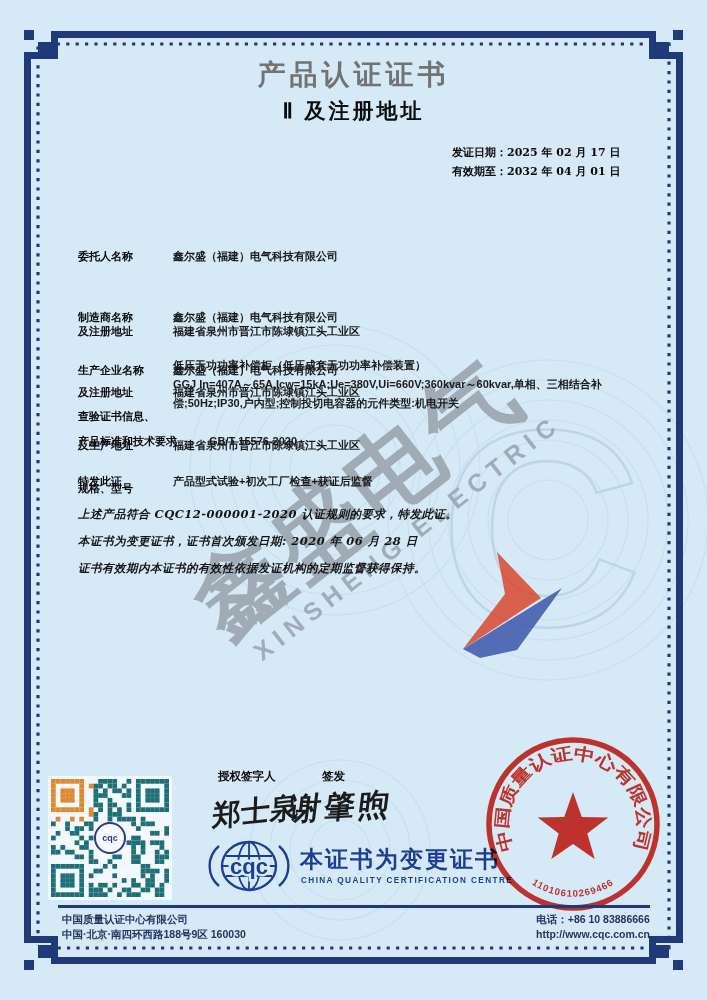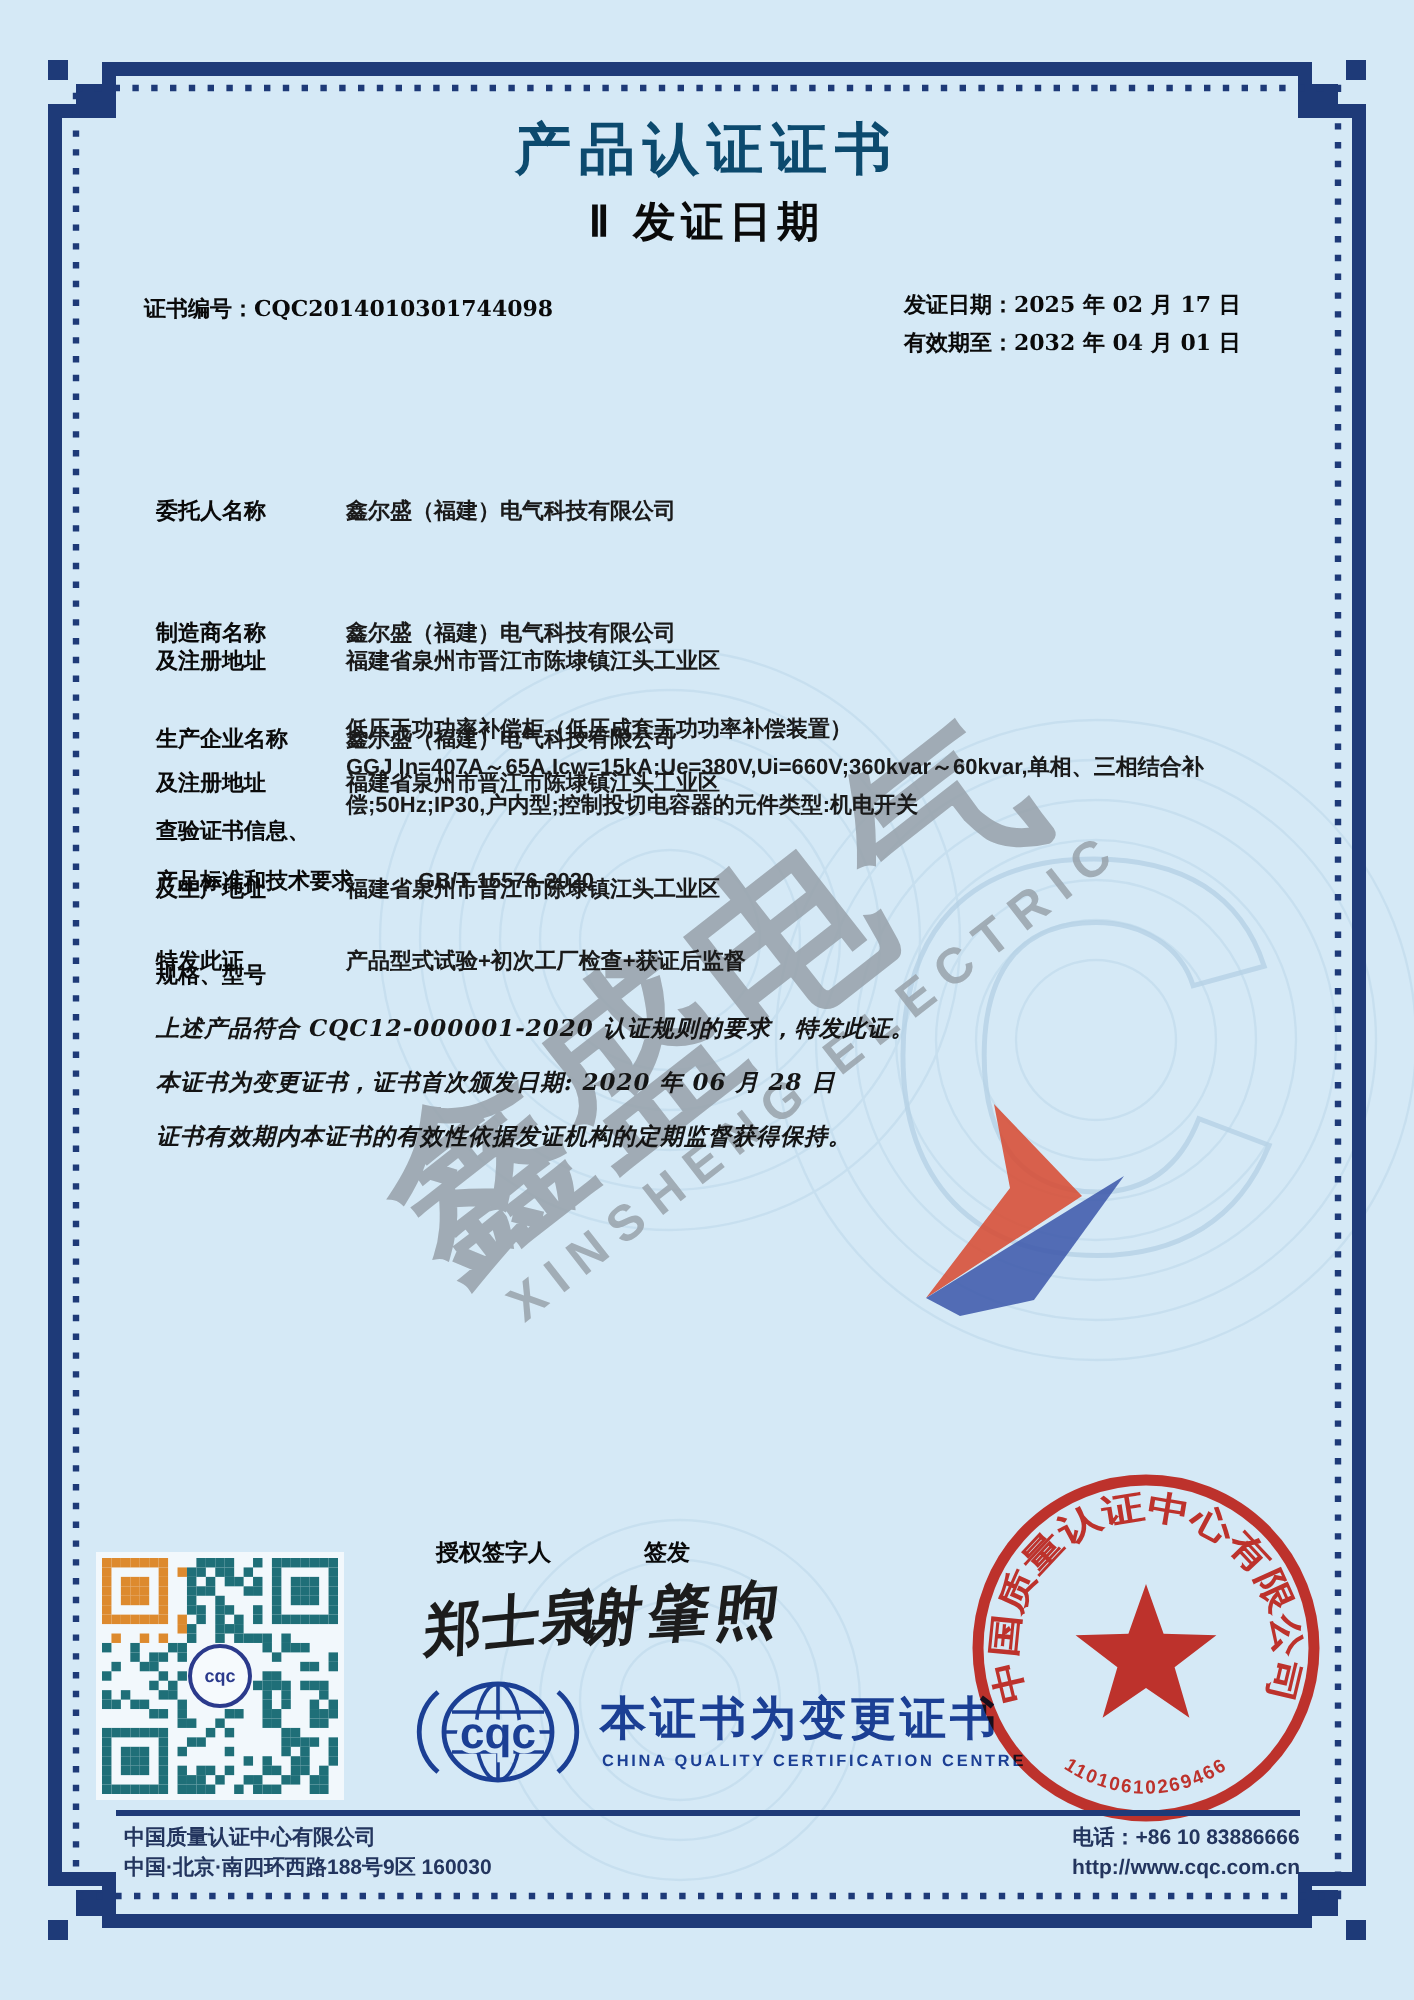--- a/index.html
+++ b/index.html
@@ -2,21 +2,21 @@
 <html><head>
 <meta charset="utf-8">
 <style>
   html,body{margin:0;padding:0;}
   body{font-family:"Liberation Sans",sans-serif;}
   .page{position:relative;width:707px;height:1000px;background:#d5e9f6;overflow:hidden;}
   .abs{position:absolute;}
   .frame-svg{position:absolute;left:0;top:0;width:707px;height:1000px;pointer-events:none;}
   .wm-svg{position:absolute;left:0;top:0;width:707px;height:1000px;pointer-events:none;}
 
-  .title{position:absolute;left:0;top:56px;width:100%;text-align:center;font-size:28px;font-weight:bold;letter-spacing:4px;color:#0c4a6e;}
+  .title{position:absolute;left:0;top:56px;width:100%;text-align:center;font-size:28px;font-weight:bold;letter-spacing:4px;color:#737373;}
   .subtitle{position:absolute;left:0;top:97px;width:100%;text-align:center;font-size:21px;font-weight:bold;letter-spacing:3px;color:#0a0a0a;}
 
   .meta{font-family:"DejaVu Serif",serif;font-weight:bold;font-size:11px;color:#0a0a0a;}
   .meta-no{left:72px;top:147px;}
   .meta-right{left:452px;top:143px;line-height:19px;}
 
   .row-label{position:absolute;left:78px;font-size:11px;font-weight:bold;color:#0a0a0a;line-height:25px;white-space:pre;}
   .row-value{position:absolute;left:173px;font-size:11px;font-weight:bold;color:#1a1a1a;line-height:25px;white-space:pre;}
   .prod-label{line-height:24px;}
   .prod-value{line-height:19px;width:470px;white-space:normal;font-weight:bold;}
@@ -101,25 +101,22 @@
         <rect x="656" y="42" width="13" height="13"></rect>
       <rect x="24" y="960" width="10" height="10"></rect>
         <rect x="38" y="945" width="13" height="13"></rect>
       <rect x="673" y="960" width="10" height="10"></rect>
         <rect x="656" y="945" width="13" height="13"></rect>
     </g>
     <rect x="38" y="44" width="631" height="904" fill="none" stroke="#1e3a78" stroke-width="3.2" stroke-dasharray="3.2 6.2"></rect>
   </svg>
 
   <div class="title">产品认证证书</div>
-  <div class="subtitle">Ⅱ 发证日期</div>
-
-  <div class="abs meta meta-no">
-    <span>证书编号：</span><span>CQC2014010301744098</span>
-  </div>
+  <div class="subtitle">Ⅱ 及注册地址</div>
+
   <div class="abs meta meta-right">
     <div><span>发证日期：</span><span>2025 年 02 月 17 日</span></div>
     <div><span>有效期至：</span><span>2032 年 04 月 01 日</span></div>
   </div>
 
   <div class="row-label" style="top:194px;">
     <div>委托人名称</div>
     <div>及注册地址</div>
   </div>
   <div class="row-value" style="top:194px;">

